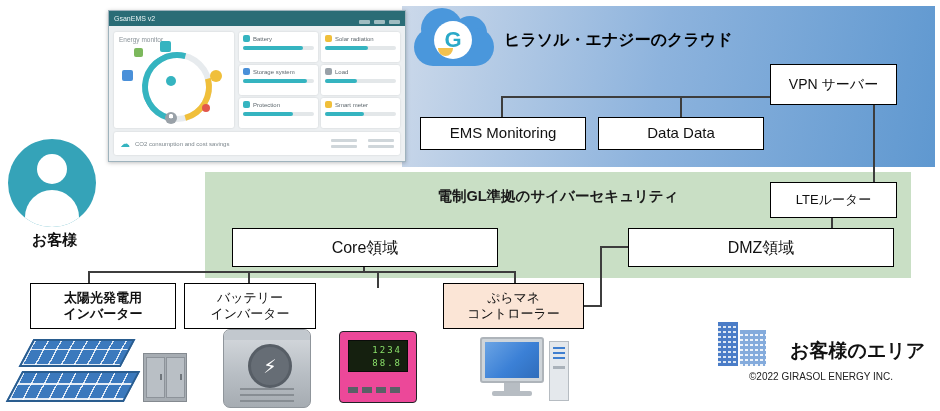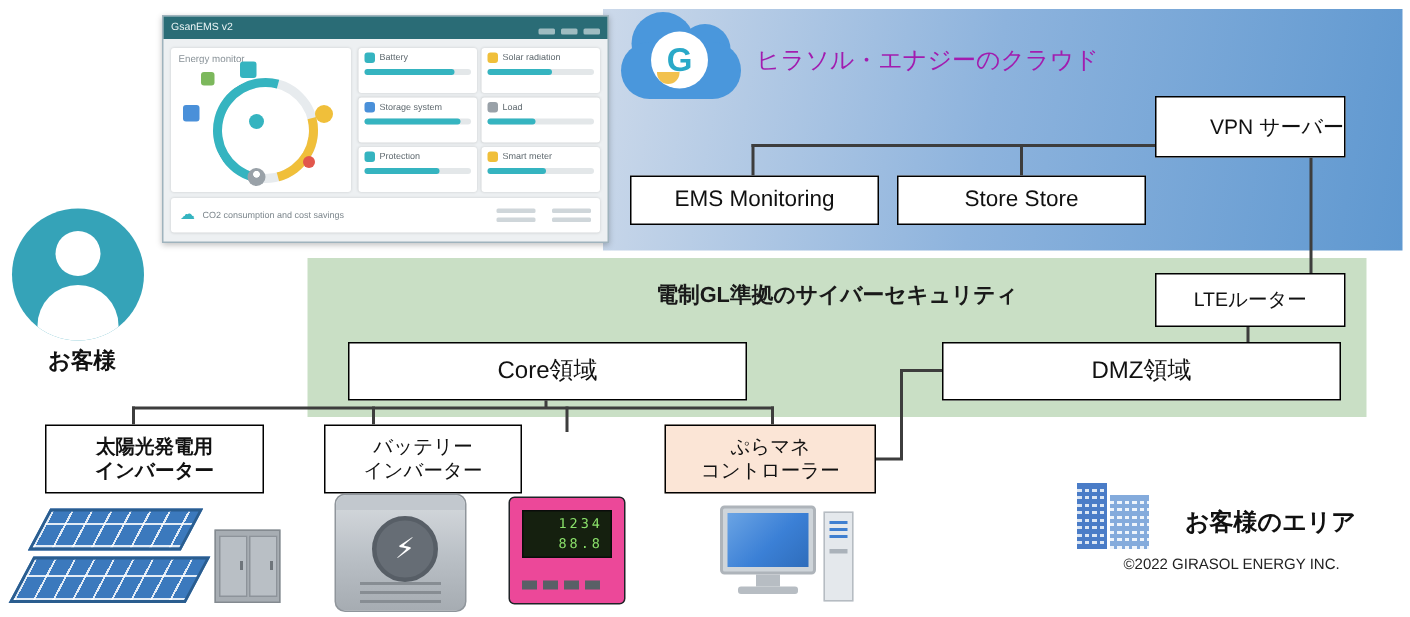--- a/index.html
+++ b/index.html
@@ -5,58 +5,58 @@
   html,body{margin:0;padding:0;background:#fff;}
   body{font-family:"Liberation Sans","DejaVu Sans",sans-serif;color:#111;}
   #canvas{position:relative;width:940px;height:411px;background:#fff;overflow:hidden;}
 
   
   #cloud-region{position:absolute;left:402px;top:6px;width:533px;height:161px;
     background:linear-gradient(100deg,#ccd9ea 0%,#8db3dd 48%,#5f98d0 100%);}
   #security-region{position:absolute;left:205px;top:172px;width:706px;height:106px;background:#c9dfc5;}
   #security-title{position:absolute;left:205px;top:187px;width:706px;text-align:center;
     font-size:14.5px;font-weight:bold;color:#1a1a1a;}
-  #cloud-title{position:absolute;left:504px;top:30px;font-size:16px;font-weight:normal;color:#a21caf;}
+  #cloud-title{position:absolute;left:504px;top:30px;font-size:16px;font-weight:bold;color:#000000;}
 
   
   .line{position:absolute;background:#3d3d3d;}
 
   
   .box{position:absolute;background:#fff;border:1.5px solid #000;display:flex;align-items:center;
     justify-content:center;text-align:center;box-sizing:border-box;}
   .box .box-label{white-space:pre-line;line-height:1.25;}
   #box-ems{left:420px;top:117px;width:166px;height:33px;font-size:15px;text-align:right;}
   #box-datastore{left:598px;top:117px;width:166px;height:33px;font-size:15px;}
-  #box-vpn{left:770px;top:64px;width:127px;height:41px;font-size:14px;justify-content:flex-end;}
+  #box-vpn{left:770px;top:64px;width:127px;height:41px;font-size:14px;}
   #box-lte{left:770px;top:182px;width:127px;height:36px;font-size:13px;}
   #box-core{left:232px;top:228px;width:266px;height:39px;font-size:16px;}
   #box-dmz{left:628px;top:228px;width:266px;height:39px;font-size:16px;}
   #box-solar{left:30px;top:283px;width:146px;height:46px;font-size:13px;font-weight:bold;}
-  #box-batt{left:184px;top:283px;width:132px;height:46px;font-size:13px;margin-left:32px;}
+  #box-batt{left:184px;top:283px;width:132px;height:46px;font-size:13px;}
   #box-meter{left:322px;top:288px;width:112px;height:38px;font-size:13px;}
   #box-ctrl{left:443px;top:283px;width:141px;height:46px;font-size:13px;background:#fbe5d6;}
 
   
   #cloud-icon{position:absolute;left:411px;top:6px;width:86px;height:62px;}
   #cloud-icon .c-base{position:absolute;left:3px;top:22px;width:80px;height:38px;background:#4a97dc;border-radius:19px;}
   #cloud-icon .c-b1{position:absolute;left:10px;top:2px;width:42px;height:42px;background:#4a97dc;border-radius:50%;}
   #cloud-icon .c-b2{position:absolute;left:42px;top:10px;width:34px;height:34px;background:#4a97dc;border-radius:50%;}
   #cloud-icon .c-core{position:absolute;left:23px;top:15px;width:38px;height:38px;background:#fff;border-radius:50%;
     display:flex;align-items:center;justify-content:center;font-weight:bold;font-size:22px;color:#2aa9c8;}
   #cloud-icon .c-accent{position:absolute;left:27px;top:42px;width:15px;height:8px;background:#f2c14e;border-radius:0 0 15px 15px;}
 
   
   #customer-avatar{position:absolute;left:8px;top:139px;width:88px;height:88px;border-radius:50%;
     background:#35a3b8;overflow:hidden;}
   #customer-avatar .head{position:absolute;left:29px;top:15px;width:30px;height:30px;background:#fff;border-radius:50%;}
   #customer-avatar .body{position:absolute;left:17px;top:51px;width:54px;height:40px;background:#fff;border-radius:27px 27px 0 0;}
   #customer-label{position:absolute;left:32px;top:231px;font-size:15px;font-weight:bold;}
 
   
-  #area-label{position:absolute;left:790px;top:338px;font-size:16px;font-weight:bold;}
+  #area-label{position:absolute;left:790px;top:338px;font-size:19px;font-weight:bold;}
   #copyright{position:absolute;left:749px;top:371px;font-size:10px;color:#222;}
 
   
   .bld{position:absolute;}
   #bld1{left:718px;top:322px;width:20px;height:40px;background-color:#4a7cc7;border-top:4px solid #4a7cc7;
     background-image:repeating-linear-gradient(90deg,transparent 0 3px,#4a7cc7 3px 5px),
       repeating-linear-gradient(180deg,#dbe6f4 0 2px,#4a7cc7 2px 5px);}
   #bld2{left:740px;top:330px;width:26px;height:32px;background-color:#84abdc;border-top:4px solid #84abdc;
     background-image:repeating-linear-gradient(90deg,transparent 0 3px,#84abdc 3px 5px),
       repeating-linear-gradient(180deg,#eef4fb 0 2px,#84abdc 2px 5px);}
@@ -179,21 +179,21 @@
       </div>
     <div class="c-accent"></div>
   </div>
   <div id="cloud-title">ヒラソル・エナジーのクラウド</div>
   <div id="security-title">電制GL準拠のサイバーセキュリティ</div>
 
   <div class="box" id="box-ems">
       <span class="box-label">EMS Monitoring</span>
     </div>
   <div class="box" id="box-datastore">
-      <span class="box-label">Store Store</span>
+      <span class="box-label">Data Data</span>
     </div>
   <div class="box" id="box-vpn">
       <span class="box-label">VPN サーバー</span>
     </div>
   <div class="box" id="box-lte">
       <span class="box-label">LTEルーター</span>
     </div>
   <div class="box" id="box-core">
       <span class="box-label">Core領域</span>
     </div>

